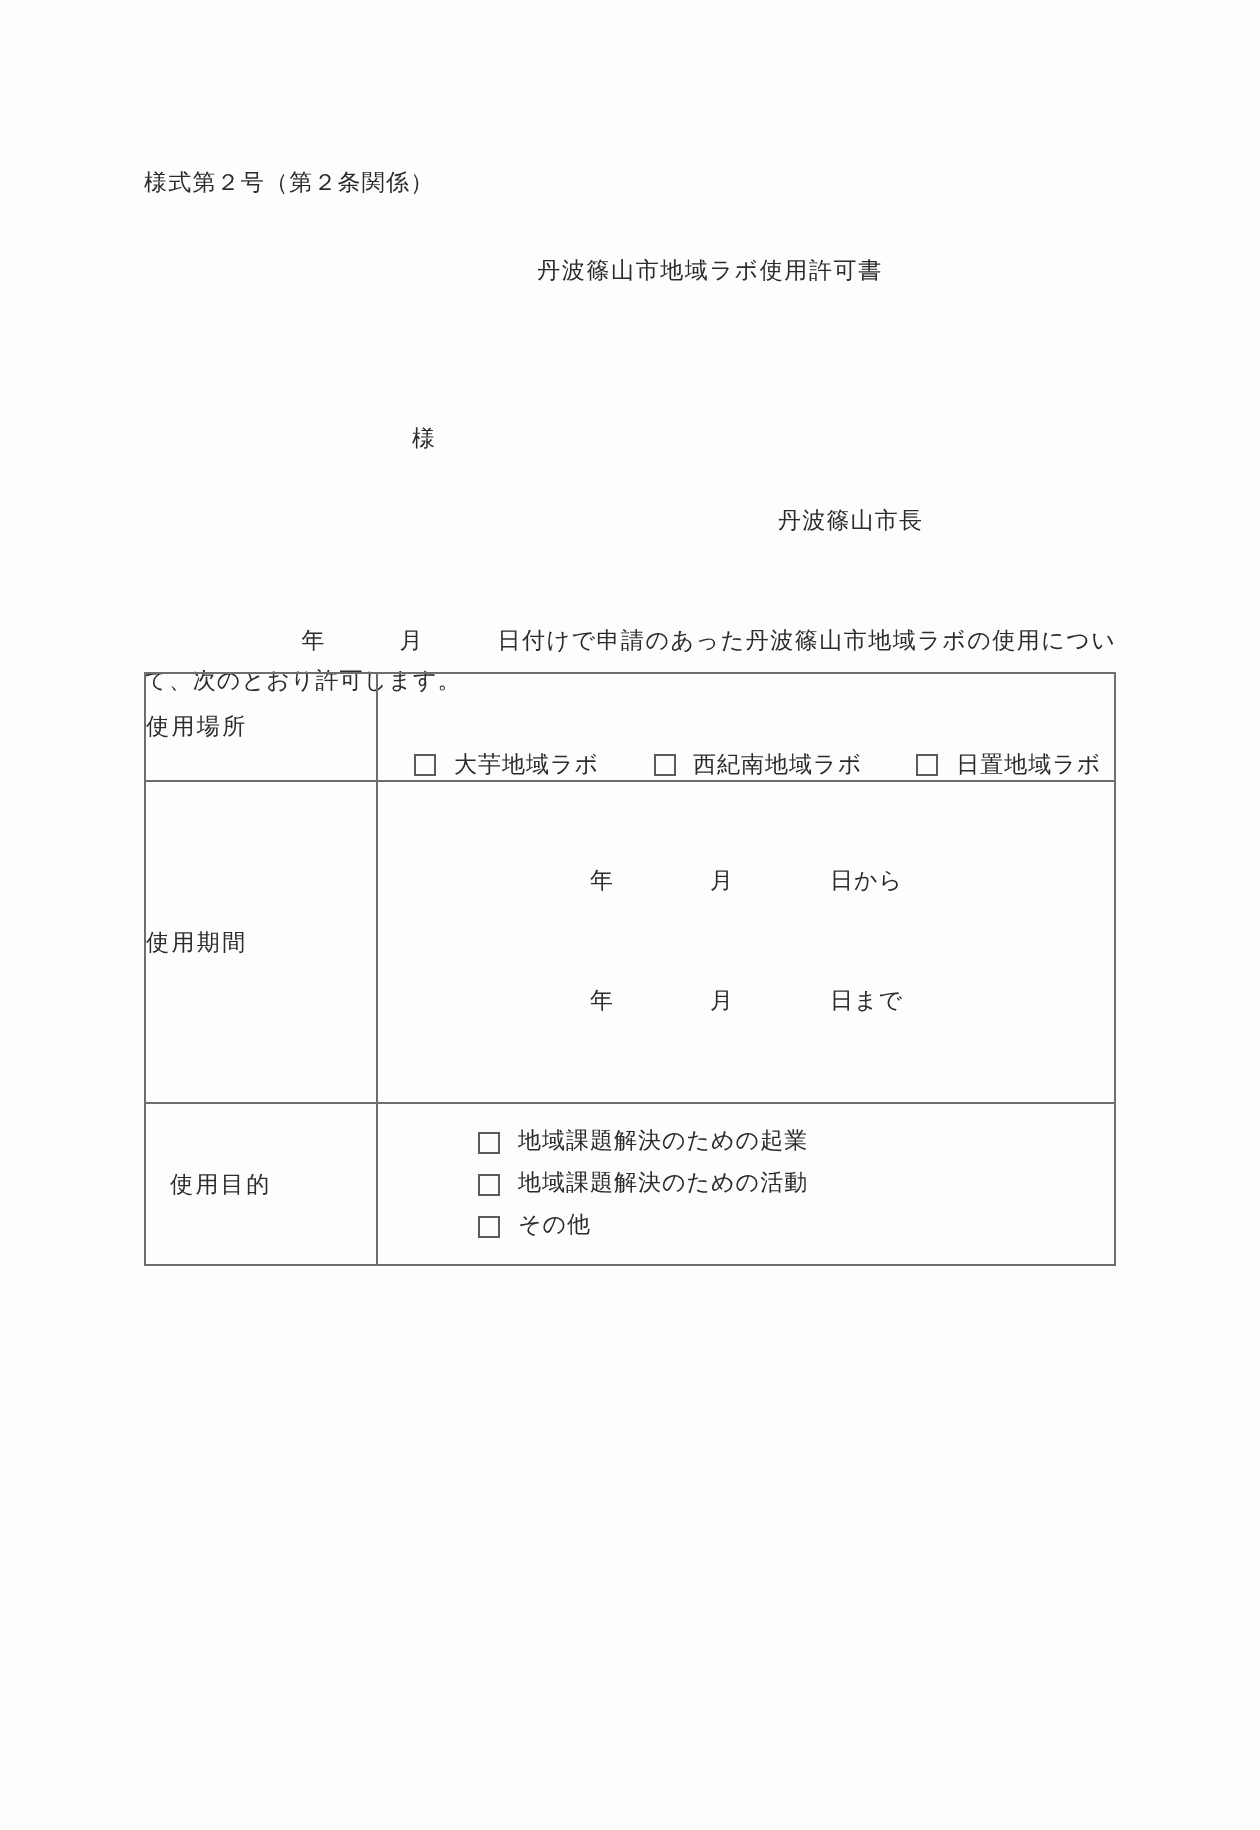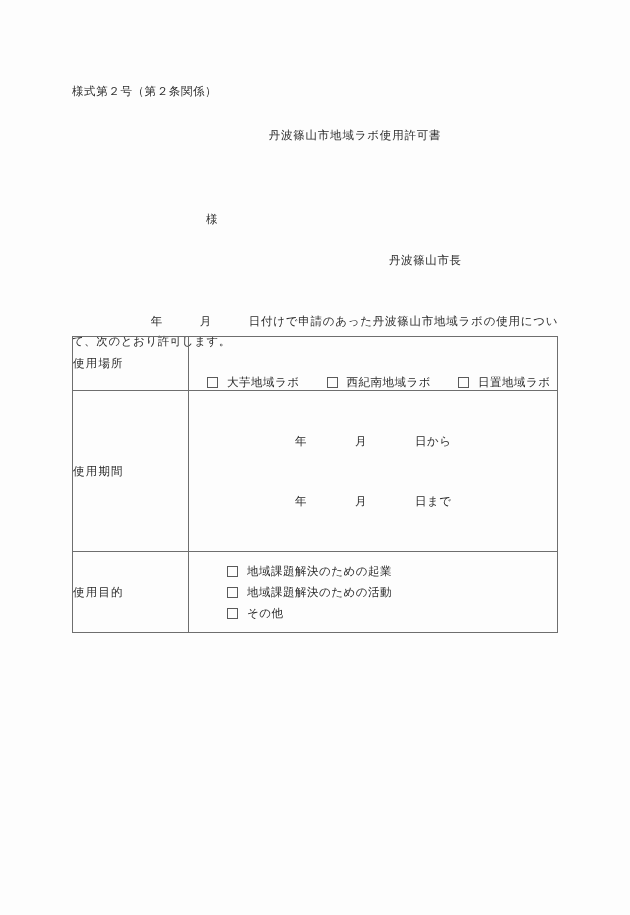--- a/index.html
+++ b/index.html
@@ -105,21 +105,21 @@
   .col-label { width: 116px; }
   .label-cell {
     text-align: left;
     letter-spacing: 1.2px;
     color: #2b2b2b;
   }
   .value-cell { padding: 6px 10px; }
 
   .row-place td { height: 36px; }
   .row-period td { height: 52px; }
-  .row-purpose td { height: 80px; }
+  .row-purpose td { height: 80px; padding-left: 12px; }
   .row-outline td { height: 140px; }
   .row-rules td { height: 150px; }
 
   .choice-line {
     display: flex;
     align-items: center;
     justify-content: flex-start;
     gap: 0;
     padding-left: 18px;
     letter-spacing: 0.5px;

